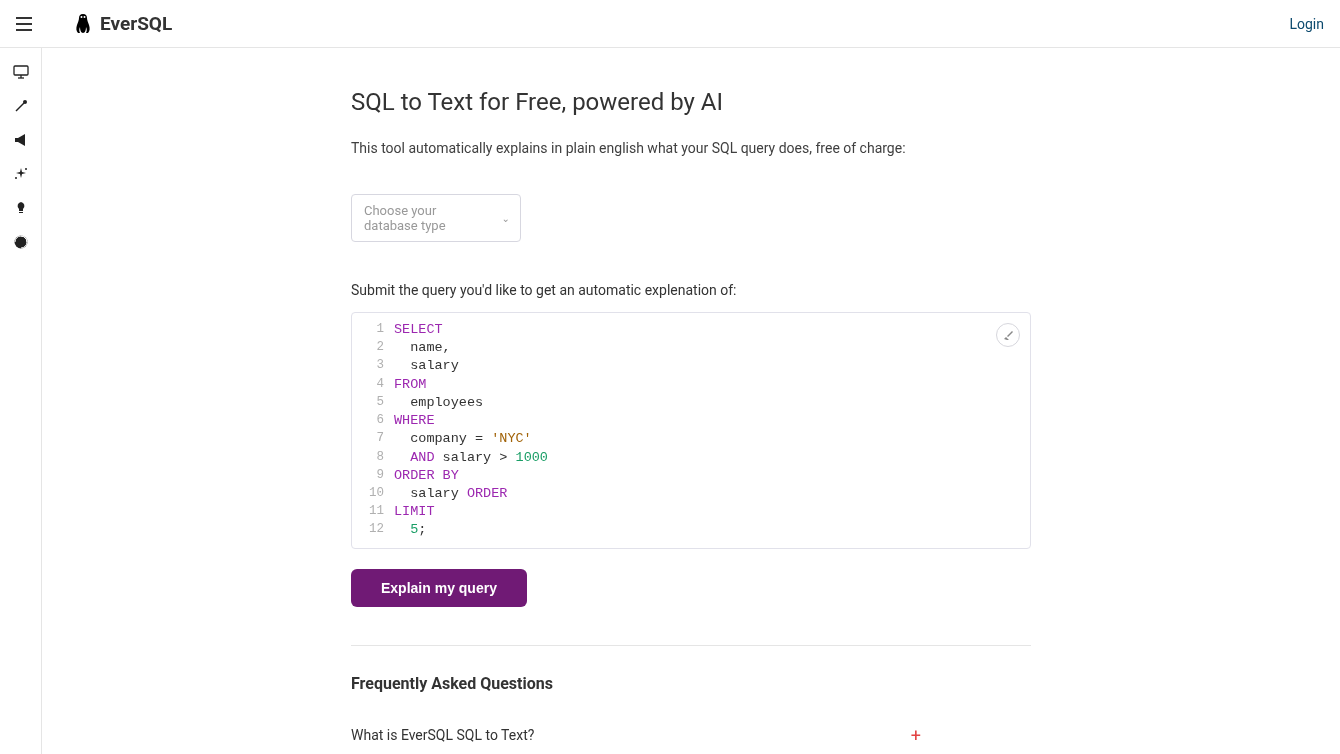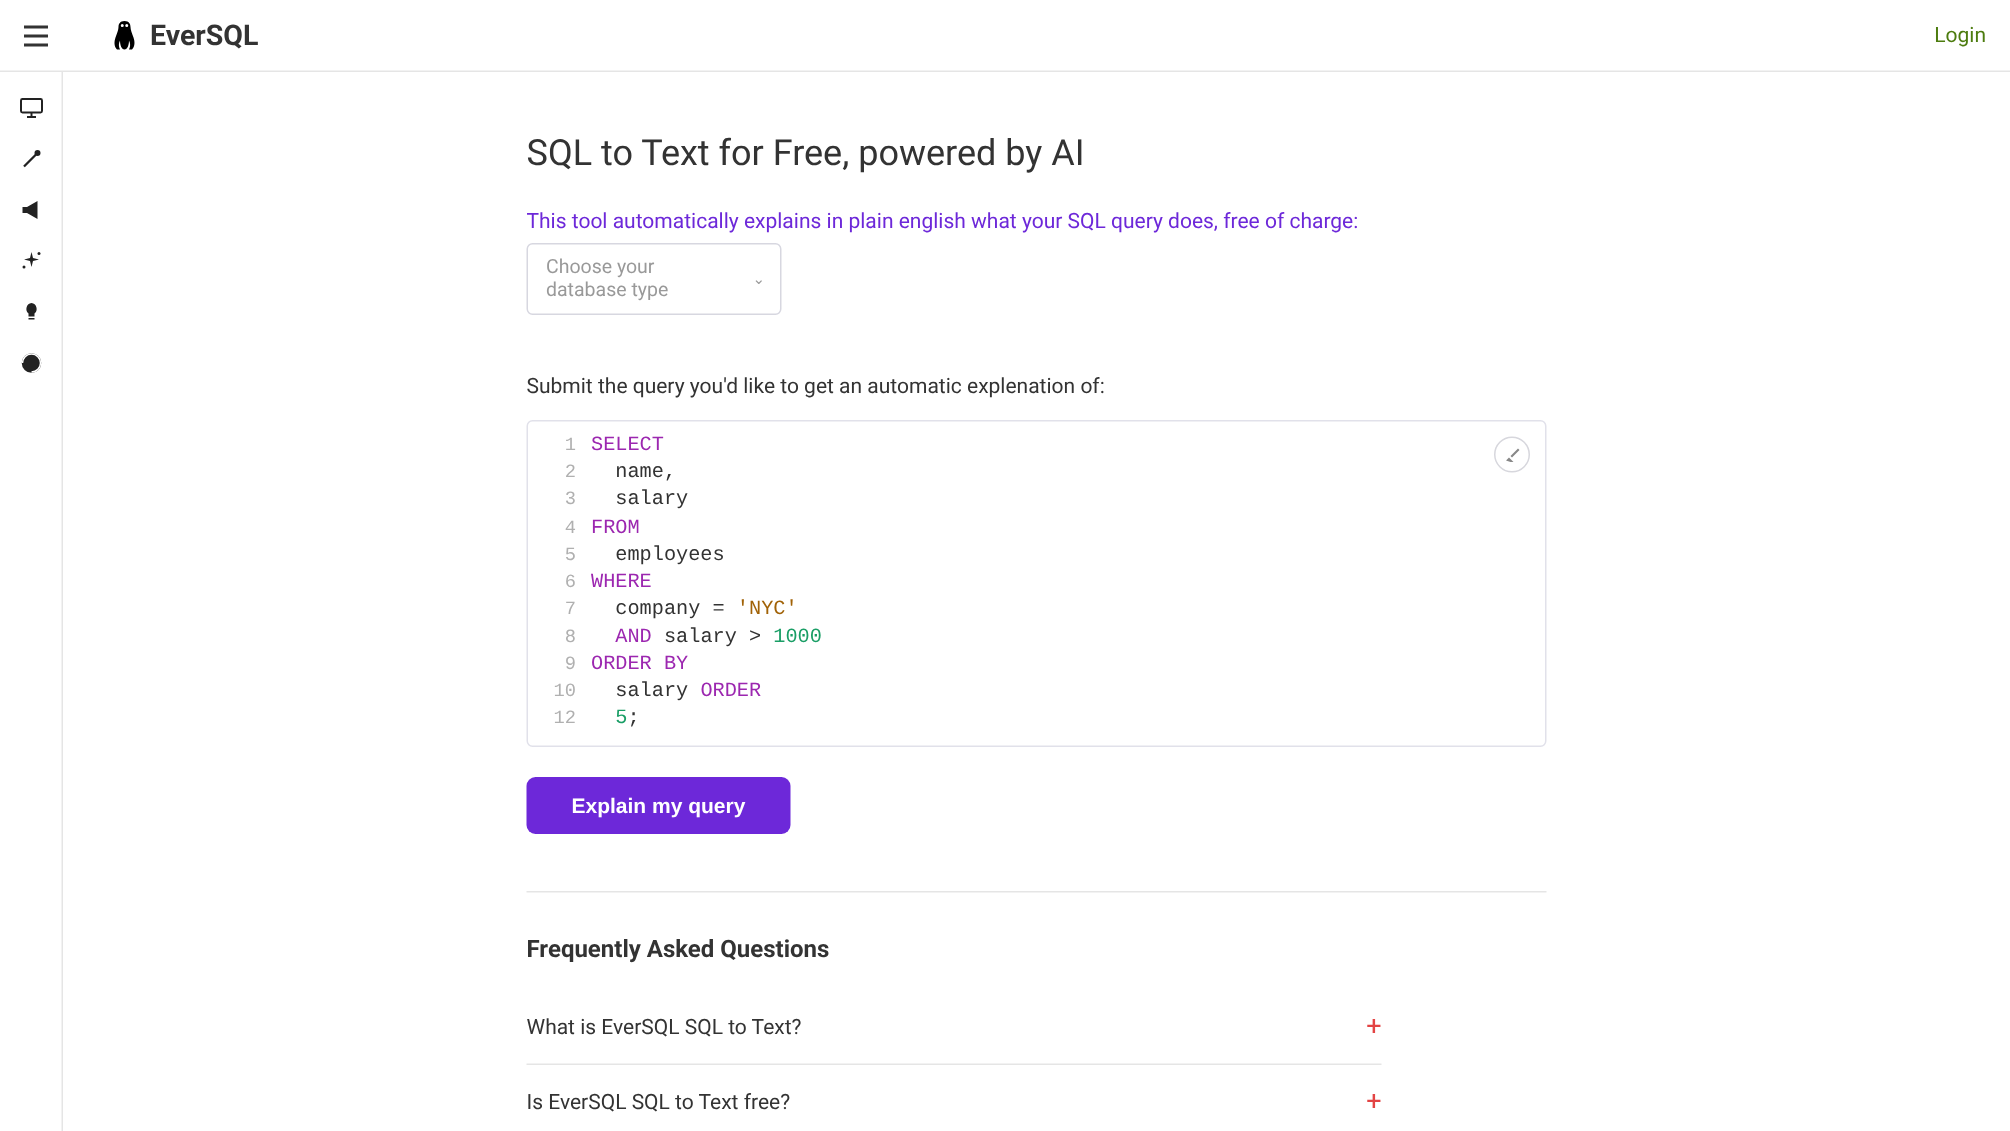--- a/index.html
+++ b/index.html
@@ -19,40 +19,40 @@
   display: flex;
   flex-direction: column;
   justify-content: space-between;
   cursor: pointer;
   margin-right: 42px;
 }
 .hamburger span { display: block; height: 2px; background: #333; width: 100%; }
 
 .logo-wrap { display: flex; align-items: center; gap: 8px; justify-content: flex-end; }
 .logo-text { font-weight: 700; font-size: 19px; color: #333; }
-.login-link { margin-left: auto; font-size: 14px; color: #4d7c0f; cursor: pointer; }
+.login-link { margin-left: auto; font-size: 14px; color: #0c4a6e; cursor: pointer; }
 
 .layout { display: flex; }
 .sidebar {
   width: 42px;
   border-right: 1px solid #e5e5e5;
   min-height: calc(100vh - 48px);
   display: flex;
   flex-direction: column;
   align-items: center;
   padding-top: 16px;
   gap: 18px;
 }
 .sidebar-item { width: 16px; height: 16px; color: #222; cursor: pointer; display: flex; align-items: center; justify-content: center; }
 
 .main { flex: 1; padding: 40px 0 100px; }
 .content { max-width: 720px; margin: 0 auto; padding: 0 20px; }
 
 .page-title { font-size: 24px; font-weight: 400; color: #333; margin-bottom: 24px; }
-.page-desc { font-size: 14px; color: #6d28d9; margin-bottom: 6px; }
+.page-desc { font-size: 14px; color: #404040; margin-bottom: 38px; }
 
 .db-select {
   border: 1px solid #d7d7e0;
   border-radius: 4px;
   padding: 8px 28px 8px 12px;
   font-size: 13px;
   color: #999;
   background: #fff;
   width: 170px;
   position: relative;
@@ -101,21 +101,21 @@
   display: flex;
   align-items: center;
   justify-content: center;
   cursor: pointer;
   color: #888;
   font-size: 12px;
 }
 
 .explain-btn {
   margin-top: 20px;
-  background: #6d28d9;
+  background: #701a75;
   color: #fff;
   border: none;
   border-radius: 6px;
   padding: 11px 30px;
   font-size: 14px;
   font-weight: 600;
   cursor: pointer;
 }
 
 .divider { border: none; border-top: 1px solid #e5e5e5; margin: 38px 0 28px; }
@@ -242,20 +242,24 @@
               <span class="ln">8</span>
               <span class="lc"><span>  </span><span class="kw">AND</span><span> salary &gt; </span><span class="num">1000</span></span>
             </div>
             <div class="code-line">
               <span class="ln">9</span>
               <span class="lc"><span class="kw">ORDER BY</span></span>
             </div>
             <div class="code-line">
               <span class="ln">10</span>
               <span class="lc"><span>  salary </span><span class="kw">ORDER</span></span>
+            </div>
+            <div class="code-line">
+              <span class="ln">11</span>
+              <span class="lc"><span class="kw">LIMIT</span></span>
             </div>
             <div class="code-line">
               <span class="ln">12</span>
               <span class="lc"><span>  </span><span class="num">5</span><span>;</span></span>
             </div>
           </div>
       </div>
 
       <button class="explain-btn">Explain my query</button>
 

